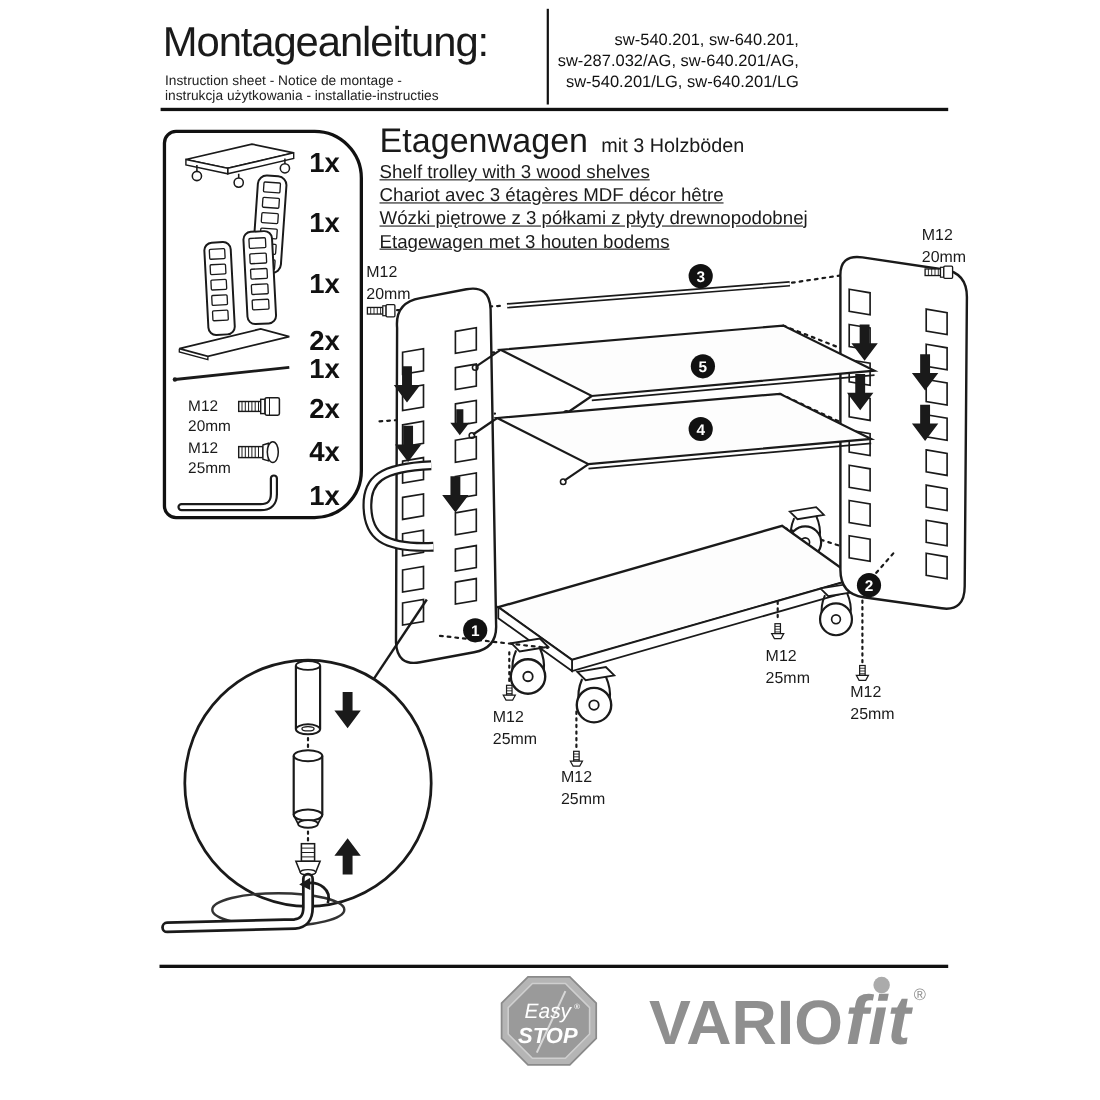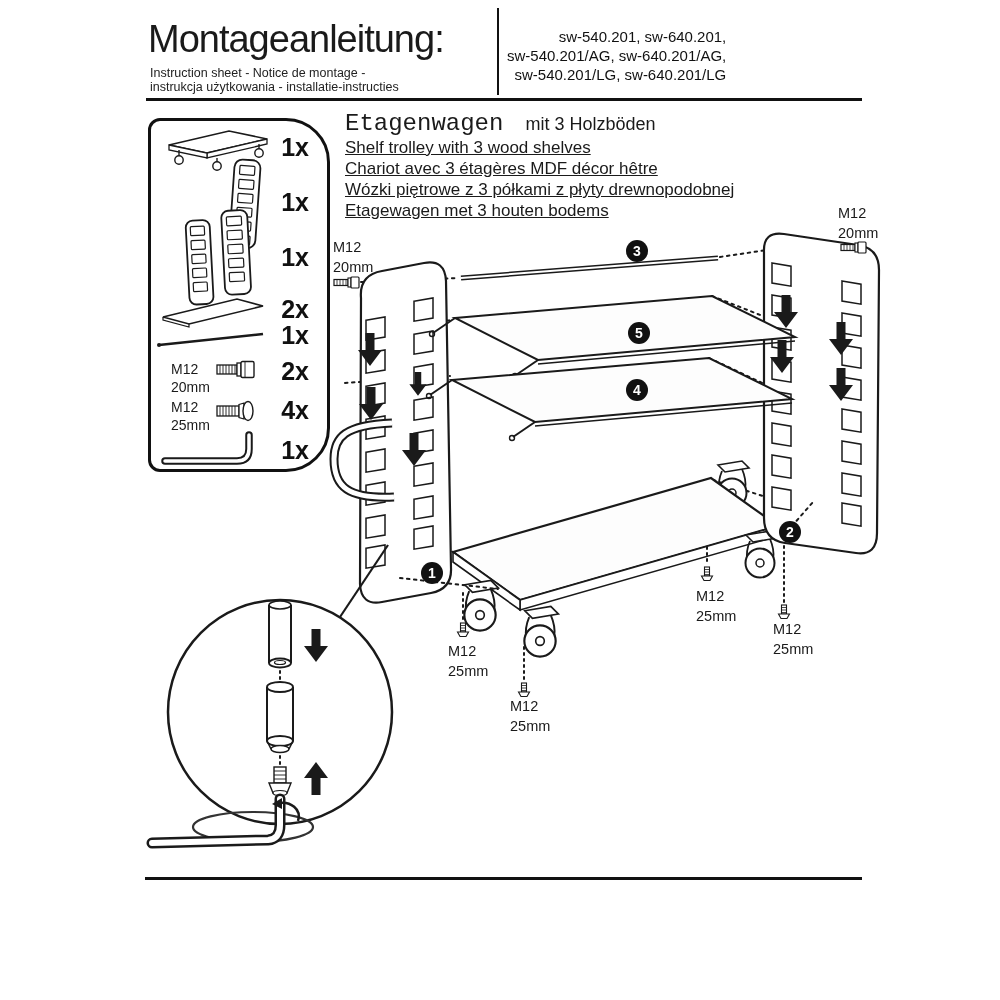--- a/index.html
+++ b/index.html
@@ -8,22 +8,22 @@
   .abs{position:absolute;}
   
   #main-title{left:148px;top:18px;font-size:38px;letter-spacing:-1px;white-space:nowrap;}
   #subtitle1{left:150px;top:66px;font-size:12.5px;color:#222;}
   #subtitle2{left:150px;top:80px;font-size:12.5px;color:#222;}
   #vdivider{left:497px;top:8px;width:2px;height:87px;background:#111;}
   #codes{left:507px;top:27px;font-size:15px;line-height:19px;color:#111;white-space:nowrap;text-align:right;}
   #hrule-top{left:146px;top:98px;width:716px;height:3px;background:#111;}
   
   #prod{left:345px;top:110px;white-space:nowrap;}
-  #prod .big{font-size:24px;font-family:Liberation Mono, monospace;}
-  #prod .suffix{font-size:18px;margin-left:22px;}
+  #prod .big{font-size:31px;}
+  #prod .suffix{font-size:18px;margin-left:12px;}
   #prod .sub{font-size:17px;line-height:20px;margin-top:1px;text-decoration:underline;}
   
   #parts-box{left:148px;top:118px;width:176px;height:348px;border:3px solid #111;
              border-radius:12px 44px 44px 12px;}
   svg text{font-family:"Liberation Sans",sans-serif;}
   .qty{font-size:25px;font-weight:600;fill:#111;}
   .plab{font-size:14px;fill:#1a1a1a;}
   .dlab{font-size:14.5px;fill:#1a1a1a;}
   .cnum{font-size:14px;font-weight:bold;fill:#ffffff;text-anchor:middle;}
   .ink{stroke:#1a1a1a;fill:none;}
@@ -44,21 +44,21 @@
 <body>
 
 <div id="page">
 
   <div class="abs" id="main-title">Montageanleitung:</div>
   <div class="abs" id="subtitle1">Instruction sheet - Notice de montage  -</div>
   <div class="abs" id="subtitle2">instrukcja użytkowania - installatie-instructies</div>
   <div class="abs" id="vdivider"></div>
   <div class="abs" id="codes">
     <div>sw-540.201, sw-640.201,</div>
-    <div>sw-540.201/AG, sw-640.201/AG,</div>
+    <div>sw-287.032/AG, sw-640.201/AG,</div>
     <div>sw-540.201/LG, sw-640.201/LG</div>
   </div>
   <div class="abs" id="hrule-top"></div>
 
   <div class="abs" id="prod">
     <div>
       <span class="big">Etagenwagen</span><span class="suffix">mit 3 Holzböden</span>
     </div>
     <div class="sub">Shelf trolley with 3 wood shelves</div>
     <div class="sub">Chariot avec 3 étagères MDF décor hêtre</div>
@@ -401,14 +401,29 @@
       <g>
         <path d="M22,648 L138,645 Q150,644 150,630 L150,604" fill="none" stroke="#1a1a1a" stroke-width="11" stroke-linecap="round"></path>
         <path d="M22,648 L138,645 Q150,644 150,630 L150,604" fill="none" stroke="#ffffff" stroke-width="6" stroke-linecap="round"></path>
         <path d="M168,626 C172,614 160,606 149,608" fill="none" stroke="#1a1a1a" stroke-width="2.5"></path>
         <polygon points="152,603 142,609 152,614" fill="#1a1a1a"></polygon>
       </g>
     </g>
   </svg>
 
   <div class="abs" id="hrule-bottom"></div>
+  <div class="abs" id="footer">
+    <svg width="94" height="88" viewBox="0 0 94 88">
+      <polygon points="28,4 66,4 90,28 90,60 66,84 28,84 4,60 4,28" fill="#b5b5b5" stroke="#8a8a8a" stroke-width="1.6"></polygon>
+      <polygon points="32,10 62,10 84,32 84,56 62,78 32,78 10,56 10,32" fill="#9a9a9a" stroke="#cfcfcf" stroke-width="1.4"></polygon>
+      <line x1="62" y1="17" x2="36" y2="73" stroke="#d8d8d8" stroke-width="1.8"></line>
+      <text x="46" y="41" text-anchor="middle" font-size="19" font-style="italic" fill="#ffffff">Easy</text>
+      <text x="70" y="33" font-size="7" fill="#ffffff">®</text>
+      <text x="46" y="64" text-anchor="middle" font-size="20" font-style="italic" font-weight="bold" fill="#ffffff">STOP</text>
+    </svg>
+    <div id="brand">
+      <span class="vario">VARIO</span>
+        <span class="fit"><span>fit</span><span class="idot"></span></span>
+        <span class="reg">®</span>
+    </div>
+  </div>
 
 </div>
 
 </body></html>

